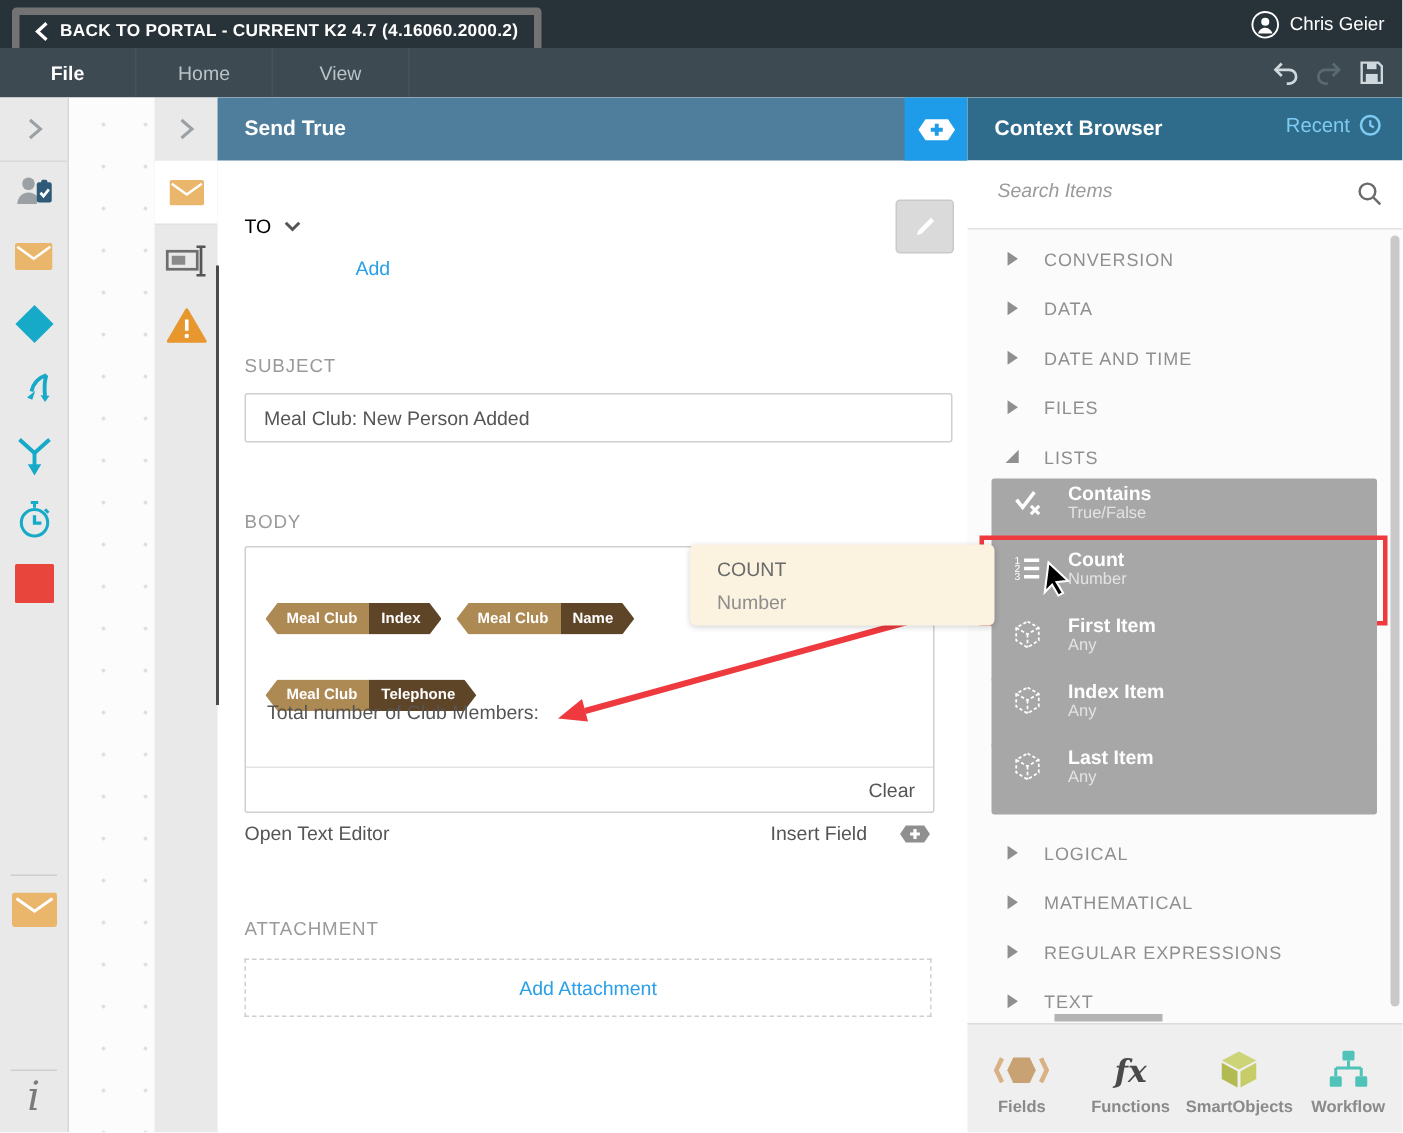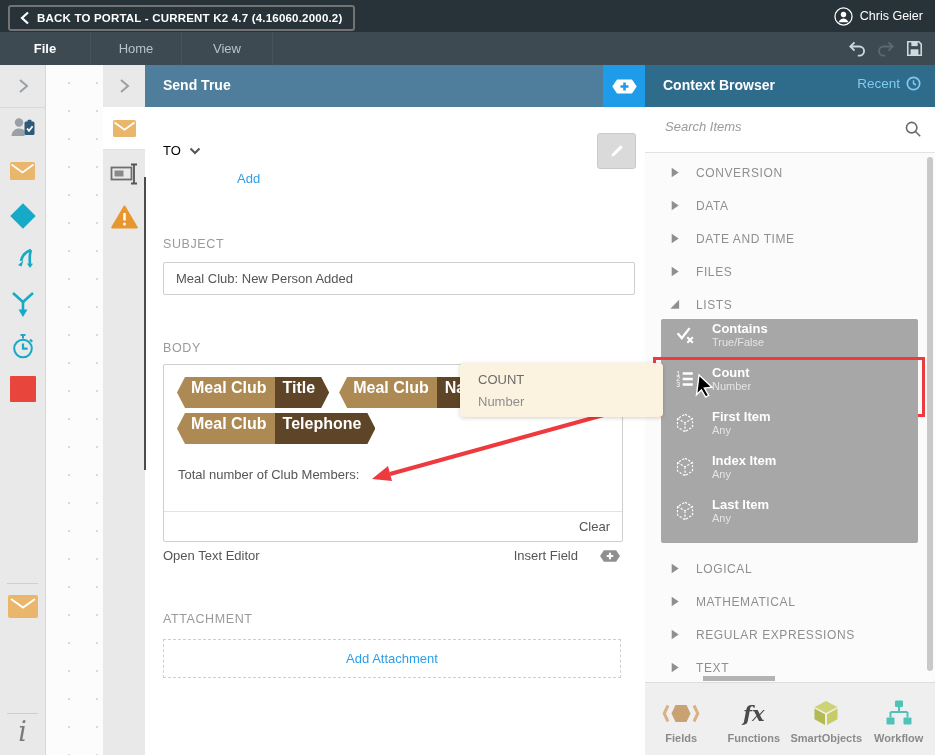--- a/index.html
+++ b/index.html
@@ -4,21 +4,21 @@
 <style>
   html,body{margin:0;padding:0;background:#fff;}
   .app{position:relative;width:935px;height:755px;overflow:hidden;
        font-family:"Liberation Sans",sans-serif;font-size:13px;color:#555;
        -webkit-font-smoothing:antialiased;}
   svg{display:block}
 
   
   .topbar{position:absolute;left:0;top:0;width:935px;height:32px;background:var(--topbar);}
   .back-btn{position:absolute;left:8px;top:5px;height:22px;display:flex;align-items:center;gap:7px;
-            padding:0 10px;border:2px solid #737373;border-radius:3px;color:#fff;
+            padding:0 10px;border:5px solid #737373;border-radius:3px;color:#fff;
             font-size:11.5px;font-weight:bold;letter-spacing:.2px;cursor:pointer;}
   .user{position:absolute;right:12px;top:0;height:32px;display:flex;align-items:center;gap:7px;
         color:#fff;font-size:12.5px;}
 
   
   .menubar{position:absolute;left:0;top:32px;width:935px;height:33px;background:var(--menubar);}
   .menu-tabs{position:absolute;left:0;top:0;height:33px;display:flex;}
   .menu-tab{width:90px;height:33px;display:flex;align-items:center;justify-content:center;
             color:#b9c2c7;font-size:13px;cursor:pointer;border-right:1px solid rgba(255,255,255,.05);}
   .menu-tab.active{color:#fff;font-weight:bold;}
@@ -57,22 +57,22 @@
   .dd-chevron{position:absolute;right:12px;top:12px;}
   .pencil-btn{position:absolute;left:452px;top:68px;width:37px;height:34px;background:#dadada;
               border:1px solid #c9c9c9;border-radius:3px;display:flex;align-items:center;justify-content:center;cursor:pointer;}
   .add-link{position:absolute;left:92px;top:106px;color:var(--link);cursor:pointer;}
   .sec-label{position:absolute;left:18px;color:#9a9a9a;font-size:12.5px;letter-spacing:.6px;}
   .subject-input{position:absolute;left:18px;top:197px;width:446px;height:31px;border:1px solid #cfcfcf;
                  border-radius:2px;padding:0 12px;color:#555;font-size:13px;font-family:inherit;outline:none;}
   .body-box{position:absolute;left:18px;top:299px;width:458px;height:176px;border:1px solid #cfcfcf;border-radius:2px;}
   .token-area{position:absolute;left:13px;top:12px;right:13px;}
   .token-row{display:flex;gap:10px;margin-bottom:5px;flex-wrap:wrap;}
-  .token{display:flex;height:31px;font-size:16px;font-weight:bold;color:#fff;line-height:21px;cursor:grab;
-         clip-path:polygon(8px 0,calc(100% - 8px) 0,100% 50%,calc(100% - 8px) 100%,8px 100%,0 50%);}
+  .token{display:flex;height:21px;font-size:10px;font-weight:bold;color:#fff;line-height:21px;cursor:grab;
+         clip-path:polygon(8px 0,calc(100% - 8px) 0,100% 50%,calc(100% - 8px) 100%,8px 100%,0 50%);margin-top:25px;}
   .token .tl{background:var(--token-light);padding:0 8px 0 14px;}
   .token .tr{background:var(--token-dark);padding:0 14px 0 8px;}
   .body-text{position:absolute;left:14px;top:102px;color:#555;}
   .body-foot{position:absolute;left:0;right:0;top:146px;height:29px;border-top:1px solid #e3e3e3;}
   .clear-link{position:absolute;right:12px;top:7px;color:#555;cursor:pointer;}
   .under-row{position:absolute;left:18px;top:483px;width:458px;display:flex;justify-content:space-between;align-items:center;color:#555;}
   .insert-group{display:flex;align-items:center;gap:21px;cursor:pointer;}
   .attach-box{position:absolute;left:18px;top:574px;width:456px;height:37px;border:1px dashed #cfcfcf;
               display:flex;align-items:center;justify-content:center;cursor:pointer;}
   .attach-box span{color:var(--link);}
@@ -306,21 +306,21 @@
 
       <span class="sec-label" style="top:172px">SUBJECT</span>
       <input class="subject-input" value="Meal Club: New Person Added" style="">
 
       <span class="sec-label" style="top:276px">BODY</span>
       <div class="body-box">
         <div class="token-area" id="token-area">
             <div class="token-row">
               <span class="token">
                 <span class="tl">Meal Club</span>
-                <span class="tr">Title</span>
+                <span class="tr">Index</span>
               </span>
               <span class="token">
                 <span class="tl">Meal Club</span>
                 <span class="tr">Name</span>
               </span>
             </div>
             <div class="token-row">
               <span class="token">
                 <span class="tl">Meal Club</span>
                 <span class="tr">Telephone</span>

